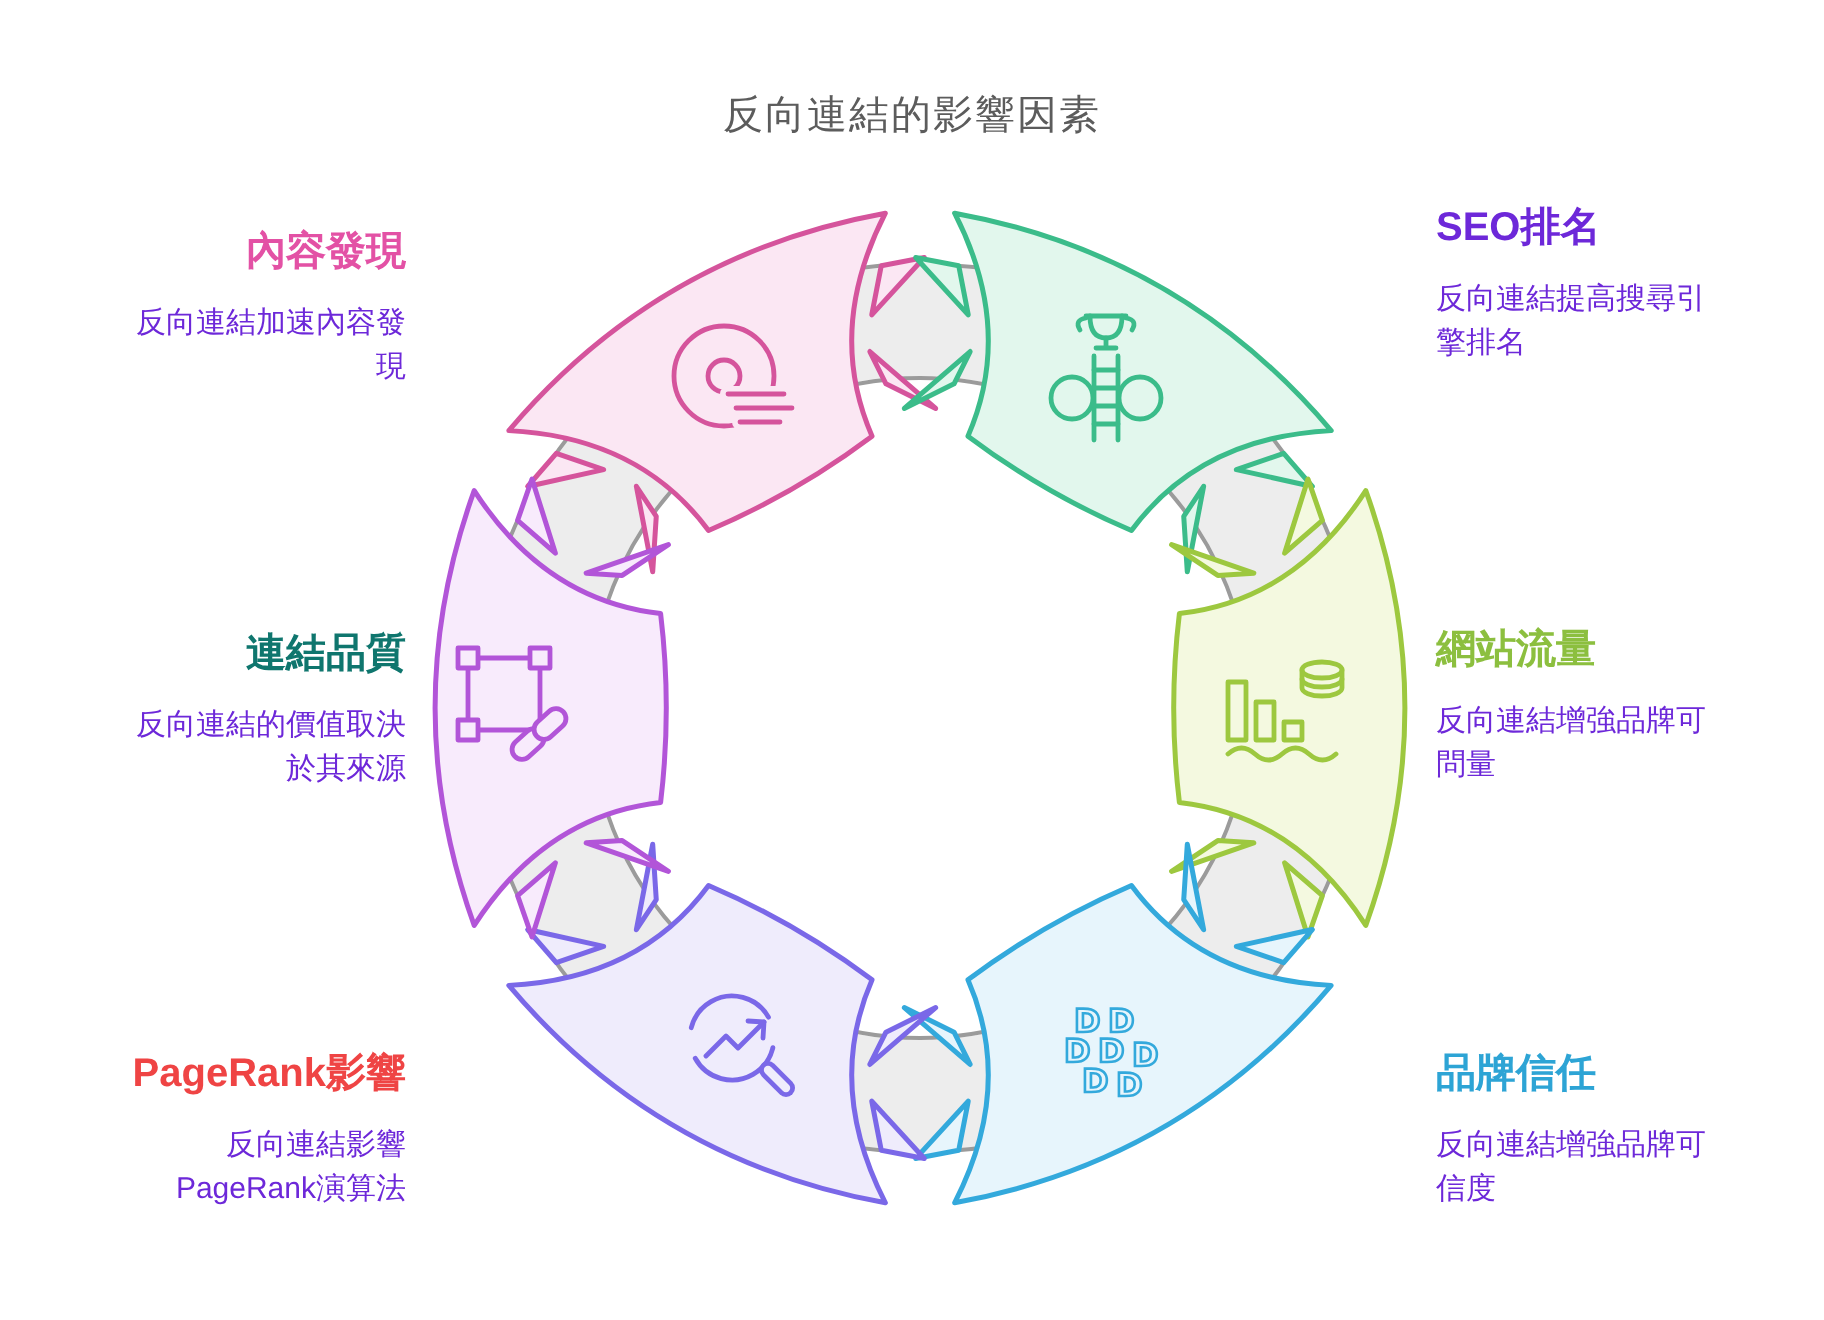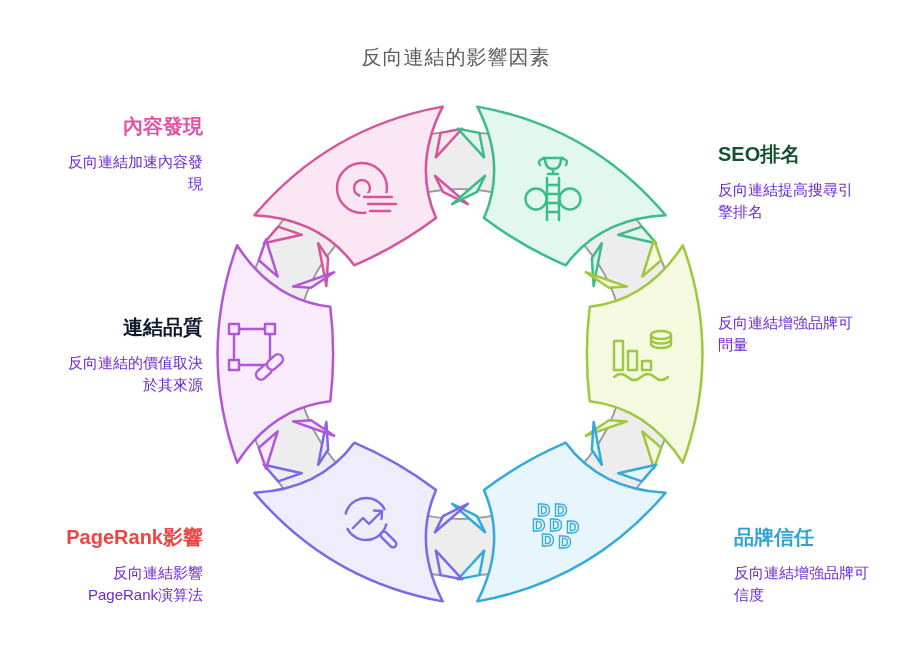--- a/index.html
+++ b/index.html
@@ -22,25 +22,25 @@
   .banner-use{stroke-width:2.5;stroke-linejoin:round;}
   .icon{fill:none;stroke-width:2.4;stroke-linecap:round;stroke-linejoin:round;}
   .i0{stroke:#d5549c;} .i1{stroke:#3bbc8a;} .i2{stroke:#9dc83f;} .i4{stroke:#7a68e8;} .i5{stroke:#b255d8;}
   
   .lb{position:absolute;width:162px;}
   .lb-left{right:709px;text-align:right;}
   .lb-right{left:718px;text-align:left;}
   .lb-h{margin:0 0 12px 0;font-size:20px;font-weight:700;line-height:26px;}
   .lb-d{margin:0;font-size:15px;line-height:22px;color:#6d28d9;white-space:pre-line;}
   .acc0 .lb-h{color:#e351a5;margin-top:12px;}
-  .acc1 .lb-h{color:#14532d;margin-top:40px;}
+  .acc1 .lb-h{color:#6d28d9;}
   .acc2 .lb-h{color:#8cbf3f;}
   .acc3 .lb-h{color:#2da4d5;}
   .acc4 .lb-h{color:#ef4444;}
-  .acc5 .lb-h{color:#0f172a;}
+  .acc5 .lb-h{color:#0f766e;}
   .d-glyph{font-family:"DejaVu Sans",sans-serif;font-weight:700;font-size:16px;
     fill:#e7f5fc;stroke:#33a9dc;stroke-width:1.3px;}
 </style>
 </head>
 <body>
 
 <div class="stage">
 
   <div class="title">反向連結的影響因素</div>
 
@@ -145,25 +145,26 @@
 現</p>
   </div>
 
   <div class="lb lb-right acc1" style="top:101px;">
     <h2 class="lb-h">SEO排名</h2>
     <p class="lb-d">反向連結提高搜尋引
 擎排名</p>
   </div>
 
   <div class="lb lb-right acc2" style="top:312px;">
+    <h2 class="lb-h">網站流量</h2>
     <p class="lb-d">反向連結增強品牌可
 問量</p>
   </div>
 
-  <div class="lb lb-right acc3" style="top:524px;margin-left:16px;">
+  <div class="lb lb-right acc3" style="top:524px;">
     <h2 class="lb-h">品牌信任</h2>
     <p class="lb-d">反向連結增強品牌可
 信度</p>
   </div>
 
   <div class="lb lb-left acc4" style="top:524px;">
     <h2 class="lb-h">PageRank影響</h2>
     <p class="lb-d">反向連結影響
 PageRank演算法</p>
   </div>

